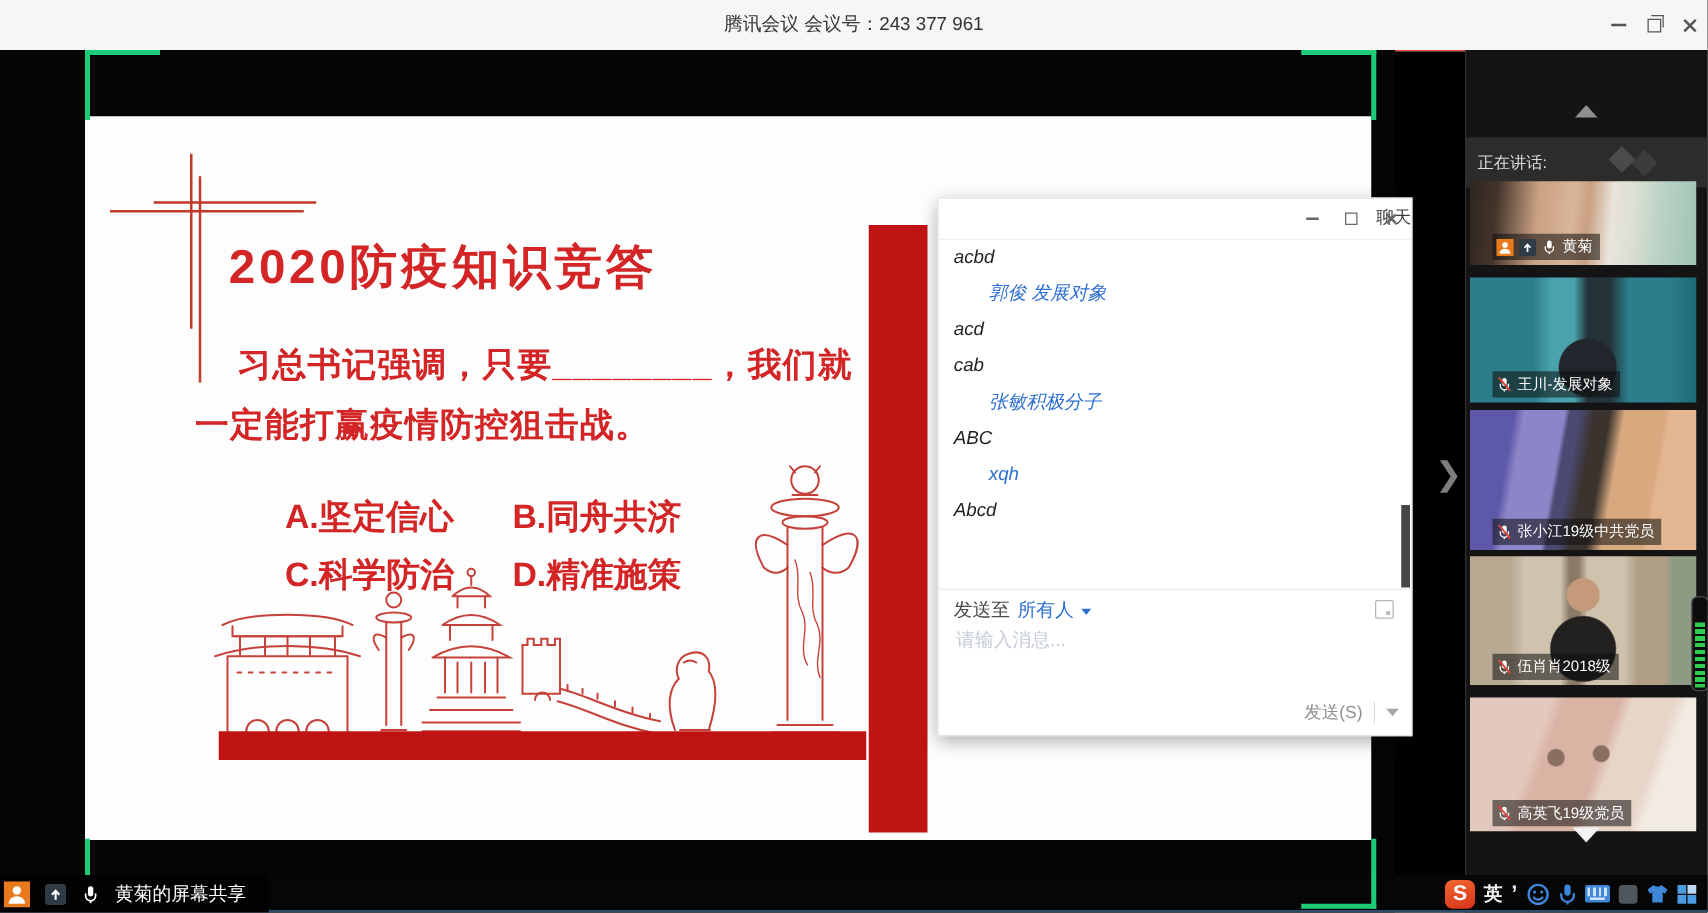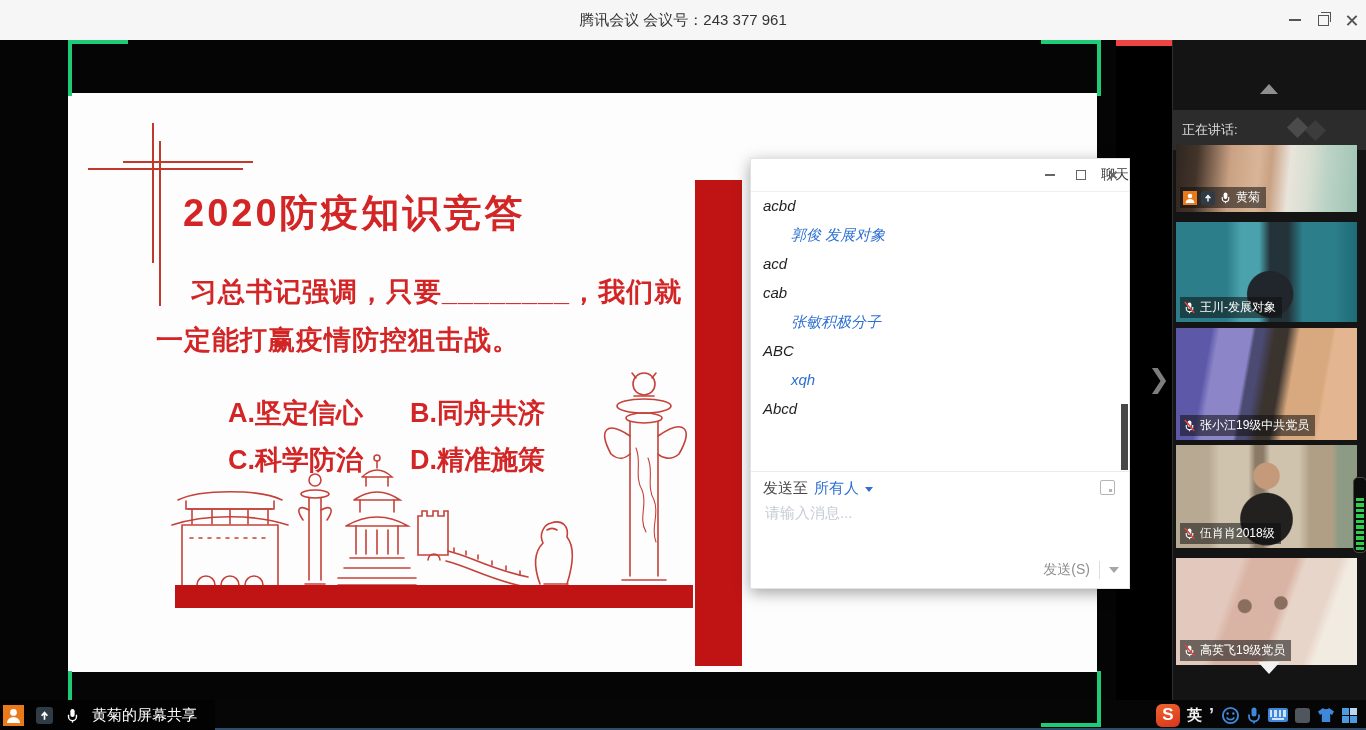--- a/index.html
+++ b/index.html
@@ -1,21 +1,21 @@
 <!DOCTYPE html>
 <html><head>
 <meta charset="utf-8">
 <style>
   html,body{margin:0;padding:0;}
   body{width:1366px;height:730px;position:relative;background:#000;overflow:hidden;
        font-family:"Liberation Sans","DejaVu Sans",sans-serif;}
   .abs{position:absolute;}
 
   
-  .titlebar{left:0;top:0;width:1366px;height:40px;background:#f6f6f6;border-bottom:6px solid #ef4444;}
+  .titlebar{left:0;top:0;width:1366px;height:40px;background:#f6f6f6;border-bottom:1px solid #ef4444;}
   .titlebar .wtitle{left:0;top:0;width:1366px;height:40px;line-height:40px;text-align:center;
        font-size:15px;color:#333;}
   .winbtn{top:0;width:30px;height:40px;display:flex;align-items:center;justify-content:center;cursor:pointer;}
   .ic-min{width:12px;height:2px;background:#555;}
   .ic-restore{width:9px;height:9px;border:1.5px solid #555;position:relative;background:#f6f6f6;}
   .ic-restore:before{content:"";position:absolute;left:2px;top:-4px;width:9px;height:9px;border:1.5px solid #555;border-bottom:none;border-left:none;}
   .ic-close{position:relative;width:13px;height:13px;}
   .ic-close:before,.ic-close:after{content:"";position:absolute;left:6px;top:0;width:2px;height:13px;background:#555;}
   .ic-close:before{transform:rotate(45deg);} .ic-close:after{transform:rotate(-45deg);}
 
@@ -70,21 +70,21 @@
   .send-caret{width:0;height:0;border-left:5px solid transparent;border-right:5px solid transparent;border-top:6px solid #a5a5a5;cursor:pointer;}
 
   
   .sidebar{left:1172px;top:40px;width:194px;height:690px;background:#141414;border-left:1px solid #2e2e2e;}
   .tri-up{left:1172px;top:84px;width:194px;display:flex;justify-content:center;cursor:pointer;}
   .tri-up i{width:0;height:0;border-left:9px solid transparent;border-right:9px solid transparent;border-bottom:10px solid #8f8f8f;}
   .speak-panel{left:1172px;top:110px;width:194px;height:40px;background:#2c2c2c;}
   .speak-label{left:10px;top:0;height:40px;line-height:40px;font-size:13px;color:#dcdcdc;}
   .dia{position:absolute;width:15px;height:15px;transform:rotate(45deg);}
   .tile{left:1176px;width:181px;overflow:hidden;cursor:pointer;}
-  .tile-label{position:absolute;left:4px;bottom:4px;display:flex;align-items:center;gap:4px;
+  .tile-label{position:absolute;left:18px;bottom:4px;display:flex;align-items:center;gap:4px;
       background:rgba(15,15,15,.55);padding:2px 6px 2px 3px;font-size:12px;color:#fff;white-space:nowrap;}
   .tile-1{top:145px;height:67px;background:
       linear-gradient(95deg,#2e2620 0%,#43342a 12%,#caa183 30%,#d9b598 45%,#c9a183 52%,#e9e4db 62%,#d9dfd2 72%,#bcd3c6 82%,#9fc4b4 100%);}
   .tile-2{top:222px;height:100px;background:
       radial-gradient(circle at 52% 72%,#20262b 0 19%,rgba(32,38,43,0) 20%),
       linear-gradient(90deg,#2c7e8a 0 28%,#49a2ac 36% 46%,#24333a 52% 62%,#2c7e8a 70% 88%,#1d6b76 100%);}
   .tile-3{top:328px;height:112px;background:
       linear-gradient(100deg,#5d59a8 0 18%,#8c86c9 22% 38%,#4a4a72 40% 44%,#3a332e 50% 56%,#d8a87e 62% 78%,#e3b691 80% 100%);}
   .tile-4{top:445px;height:103px;background:
       radial-gradient(circle at 50% 30%,#c49a7a 0 11%,rgba(196,154,122,0) 12%),

